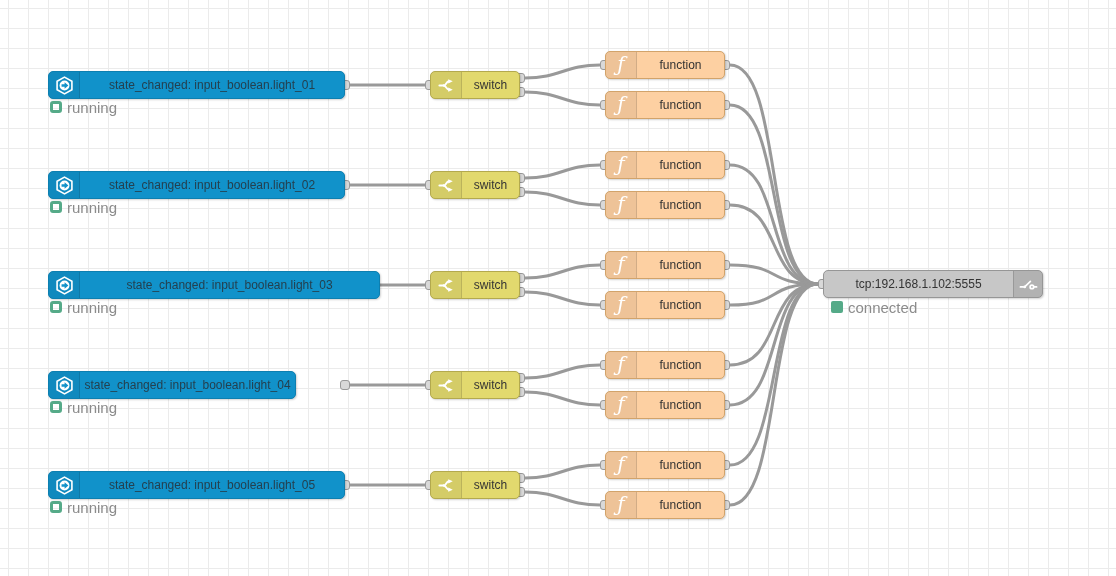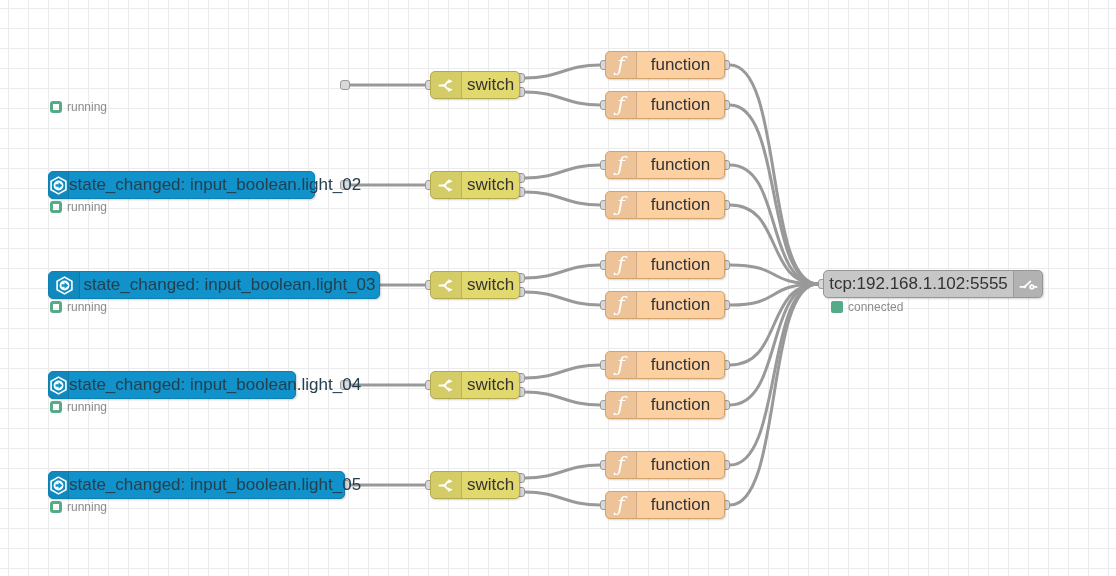--- a/index.html
+++ b/index.html
@@ -16,36 +16,36 @@
   .port{
     position:absolute;width:10px;height:10px;box-sizing:border-box;z-index:2;
     background:var(--port,#d9d9d9);border:1px solid var(--port-border,#999);border-radius:3px;
   }
   .node{
     position:absolute;height:28px;box-sizing:border-box;z-index:3;
     display:flex;align-items:stretch;border-radius:5px;border:1px solid #999;
     box-shadow:1px 1px 2px rgba(0,0,0,0.18);
   }
   .node .lbl{flex:1;display:flex;align-items:center;justify-content:center;
-    font-size:17px;color:#333;white-space:nowrap;}
+    font-size:12px;color:#333;white-space:nowrap;}
   .strip{width:30px;display:flex;align-items:center;justify-content:center;
     background:rgba(0,0,0,0.06);border-right:1px solid rgba(0,0,0,0.12);
     border-radius:4px 0 0 4px;}
   .strip.right{border-right:none;border-left:1px solid rgba(0,0,0,0.14);
     border-radius:0 4px 4px 0;width:28px;background:rgba(0,0,0,0.10);}
   .strip svg{width:19px;height:19px;}
   .event{background:var(--event-node,#1192ca);border-color:var(--event-node-border,#0d7fb0);}
   .event .lbl{color:var(--event-label,#24404f);}
   .switch{background:var(--switch-node,#e2d96e);border-color:var(--switch-node-border,#b3a94e);}
   .func{background:var(--function-node,#fdd0a2);border-color:var(--function-node-border,#d2a36a);}
   .tcp{background:var(--tcp-node,#c7c7c7);border-color:var(--tcp-node-border,#969696);}
   .fglyph{font-family:"DejaVu Serif",serif;font-style:italic;font-size:20px;color:#fff;
     line-height:1;transform:translateY(-1px);}
   .status{position:absolute;z-index:3;display:flex;align-items:center;gap:5px;height:14px;}
-  .stxt{font-size:12px;color:var(--status-text,#8b8b8b);}
+  .stxt{font-size:15px;color:var(--status-text,#8b8b8b);}
   .ring{width:6px;height:6px;border:3px solid var(--status-green,#55aa88);border-radius:3px;}
   .dot{width:12px;height:12px;background:var(--status-green,#55aa88);border-radius:2px;}
 </style>
 </head>
 <body>
 
 <div id="canvas">
 
   <svg width="0" height="0" style="position:absolute" aria-hidden="true">
     <defs>
@@ -92,20 +92,28 @@
       <path d="M525 392 C560 392 565 405 600 405"></path>
       <path d="M730 365 C783 365 765 284 818 284"></path>
       <path d="M730 405 C783 405 765 284 818 284"></path>
       <path d="M350 485 H425"></path>
       <path d="M525 478 C560 478 565 465 600 465"></path>
       <path d="M525 492 C560 492 565 505 600 505"></path>
       <path d="M730 465 C783 465 765 284 818 284"></path>
       <path d="M730 505 C783 505 765 284 818 284"></path>
     </svg>
 
+  <div class="node event" style="left:48px;top:71px;width:297px">
+    <span class="strip">
+        <svg viewBox="0 0 20 20">
+          <use href="#ic-ha"></use>
+        </svg>
+      </span>
+    <span class="lbl">state_changed: input_boolean.light_01</span>
+  </div>
   <div class="status" style="left:50px;top:100px">
     <span class="ring"></span>
     <span class="stxt">running</span>
   </div>
   <div class="node switch" style="left:430px;top:71px;width:90px">
     <span class="strip">
         <svg viewBox="0 0 20 20">
           <use href="#ic-sw"></use>
         </svg>
       </span>
@@ -117,21 +125,21 @@
       </span>
     <span class="lbl">function</span>
   </div>
   <div class="node func" style="left:605px;top:91px;width:120px">
     <span class="strip">
         <span class="fglyph">ƒ</span>
       </span>
     <span class="lbl">function</span>
   </div>
 
-  <div class="node event" style="left:48px;top:171px;width:267px">
+  <div class="node event" style="left:48px;top:171px;width:297px">
     <span class="strip">
         <svg viewBox="0 0 20 20">
           <use href="#ic-ha"></use>
         </svg>
       </span>
     <span class="lbl">state_changed: input_boolean.light_02</span>
   </div>
   <div class="status" style="left:50px;top:200px">
     <span class="ring"></span>
     <span class="stxt">running</span>

